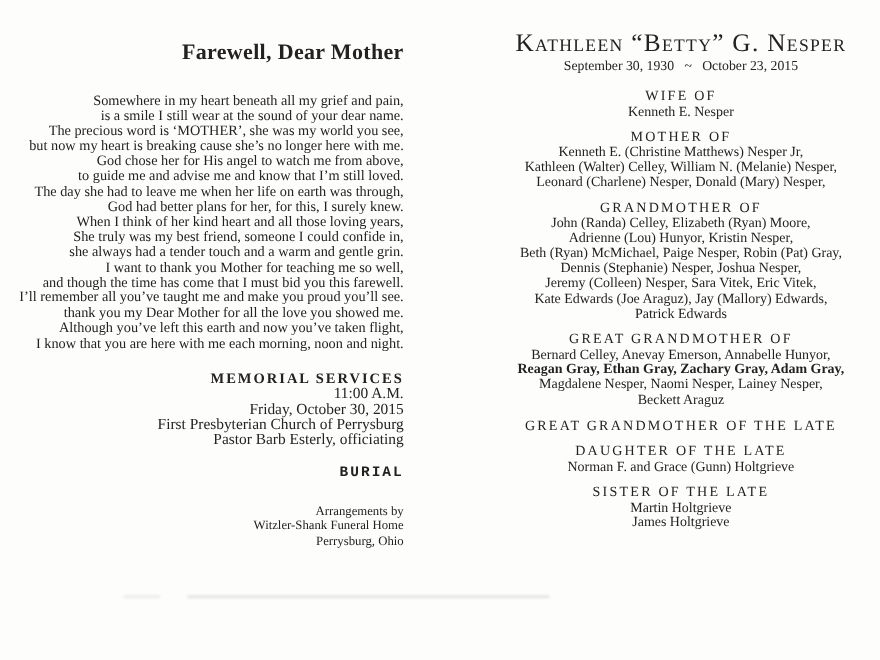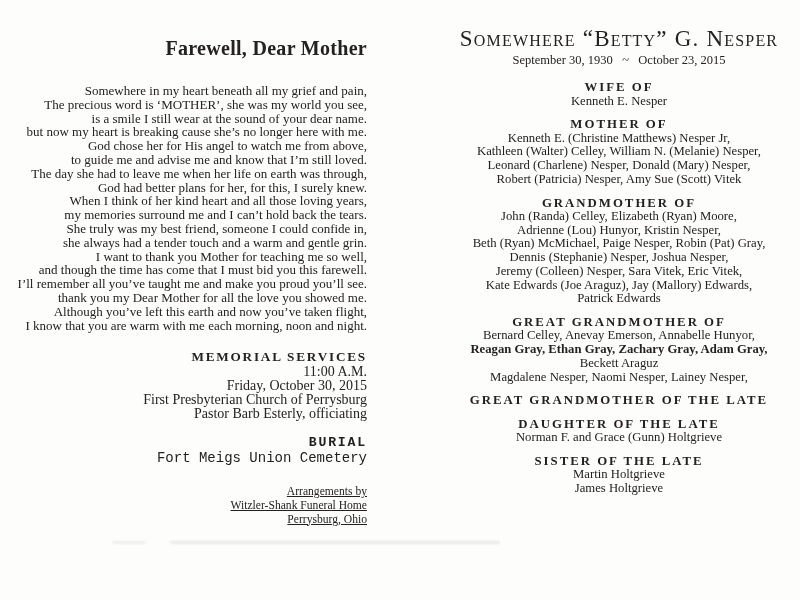--- a/index.html
+++ b/index.html
@@ -26,40 +26,40 @@
     font-size: 13px; line-height: 13.8px;
   }
   .lsection { margin-top: 17px; }
   .lsection.burial { margin-top: 14px; font-family: Liberation Mono, monospace; }
   .lheading {
     font-size: 13.2px; font-weight: 700; letter-spacing: 1.8px;
     line-height: 16px;
   }
   .body-line { font-size: 14px; line-height: 14px; }
   .arrangements { margin-top: 20px; }
-  .arrangements .body-line { font-size: 11.6px; line-height: 13.6px; text-decoration: underline; }
+  .arrangements .body-line { font-size: 11.6px; line-height: 13.6px; }
 
   
   .page-right {
     position: absolute; left: 443px; top: 26px; width: 352px;
     text-align: center;
   }
   .rtitle {
     font-size: 23px; font-weight: 400; line-height: 26px;
     font-variant: small-caps; letter-spacing: 1.2px;
     white-space: nowrap;
   }
   .rdates {
     font-size: 12.5px; line-height: 15px; margin-top: 1px;
     white-space: pre;
   }
   .rsection { margin-top: 9px; }
   .rsection.first { margin-top: 12px; }
   .rheading {
-    font-size: 12.8px; font-weight: 700; letter-spacing: 2px;
+    font-size: 12.8px; font-weight: 400; letter-spacing: 2px;
     line-height: 14.5px;
   }
   .rlines .body-line { font-size: 12.7px; line-height: 13.7px; }
   
   .rsection.great-grandmother .rlines .body-line:nth-child(2) { font-weight: 600; }
 
   
   .scan-artifact {
     position: absolute; left: 170px; top: 541px; width: 330px; height: 3px;
     background: rgba(60,60,60,0.10);
@@ -71,83 +71,78 @@
 </head>
 <body>
 
 <div class="sheet">
 
   <div class="page-left">
     <div class="left-title">Farewell, Dear Mother</div>
 
     <div class="poem">
         <div class="poem-line">Somewhere in my heart beneath all my grief and pain,</div>
+        <div class="poem-line">is a smile I still wear at the sound of your dear name.</div>
         <div class="poem-line">The precious word is ‘MOTHER’, she was my world you see,</div>
-        <div class="poem-line">is a smile I still wear at the sound of your dear name.</div>
         <div class="poem-line">but now my heart is breaking cause she’s no longer here with me.</div>
         <div class="poem-line">God chose her for His angel to watch me from above,</div>
         <div class="poem-line">to guide me and advise me and know that I’m still loved.</div>
         <div class="poem-line">The day she had to leave me when her life on earth was through,</div>
         <div class="poem-line">God had better plans for her, for this, I surely knew.</div>
         <div class="poem-line">When I think of her kind heart and all those loving years,</div>
-        <div class="poem-line">my memories surround me and I can’t hold back the tears.</div>
         <div class="poem-line">She truly was my best friend, someone I could confide in,</div>
         <div class="poem-line">she always had a tender touch and a warm and gentle grin.</div>
         <div class="poem-line">I want to thank you Mother for teaching me so well,</div>
         <div class="poem-line">and though the time has come that I must bid you this farewell.</div>
         <div class="poem-line">I’ll remember all you’ve taught me and make you proud you’ll see.</div>
         <div class="poem-line">thank you my Dear Mother for all the love you showed me.</div>
         <div class="poem-line">Although you’ve left this earth and now you’ve taken flight,</div>
-        <div class="poem-line">I know that you are warm with me each morning, noon and night.</div>
+        <div class="poem-line">I know that you are here with me each morning, noon and night.</div>
       </div>
 
     <div class="lsection memorial">
       <div class="lheading">MEMORIAL SERVICES</div>
       <div>
           <div class="body-line">11:00 A.M.</div>
           <div class="body-line">Friday, October 30, 2015</div>
           <div class="body-line">First Presbyterian Church of Perrysburg</div>
           <div class="body-line">Pastor Barb Esterly, officiating</div>
         </div>
     </div>
 
     <div class="lsection burial">
       <div class="lheading">BURIAL</div>
-      <div>
-          <div class="body-line">Fort Meigs Union Cemetery</div>
-        </div>
     </div>
 
     <div class="lsection arrangements">
       <div>
           <div class="body-line">Arrangements by</div>
           <div class="body-line">Witzler-Shank Funeral Home</div>
           <div class="body-line">Perrysburg, Ohio</div>
         </div>
     </div>
   </div>
 
   <div class="page-right">
-    <div class="rtitle">Somewhere “Betty” G. Nesper</div>
+    <div class="rtitle">Kathleen “Betty” G. Nesper</div>
     <div class="rdates">September 30, 1930   ~   October 23, 2015</div>
 
     <div class="rsection first">
       <div class="rheading">WIFE OF</div>
       <div class="rlines">
           <div class="body-line">Kenneth E. Nesper</div>
         </div>
     </div>
 
     <div class="rsection">
       <div class="rheading">MOTHER OF</div>
       <div class="rlines">
           <div class="body-line">Kenneth E. (Christine Matthews) Nesper Jr,</div>
           <div class="body-line">Kathleen (Walter) Celley, William N. (Melanie) Nesper,</div>
           <div class="body-line">Leonard (Charlene) Nesper, Donald (Mary) Nesper,</div>
-          <div class="body-line">Robert (Patricia) Nesper, Amy Sue (Scott) Vitek</div>
         </div>
     </div>
 
     <div class="rsection">
       <div class="rheading">GRANDMOTHER OF</div>
       <div class="rlines">
           <div class="body-line">John (Randa) Celley, Elizabeth (Ryan) Moore,</div>
           <div class="body-line">Adrienne (Lou) Hunyor, Kristin Nesper,</div>
           <div class="body-line">Beth (Ryan) McMichael, Paige Nesper, Robin (Pat) Gray,</div>
           <div class="body-line">Dennis (Stephanie) Nesper, Joshua Nesper,</div>
@@ -155,22 +150,22 @@
           <div class="body-line">Kate Edwards (Joe Araguz), Jay (Mallory) Edwards,</div>
           <div class="body-line">Patrick Edwards</div>
         </div>
     </div>
 
     <div class="rsection great-grandmother">
       <div class="rheading">GREAT GRANDMOTHER OF</div>
       <div class="rlines">
           <div class="body-line">Bernard Celley, Anevay Emerson, Annabelle Hunyor,</div>
           <div class="body-line">Reagan Gray, Ethan Gray, Zachary Gray, Adam Gray,</div>
+          <div class="body-line">Magdalene Nesper, Naomi Nesper, Lainey Nesper,</div>
           <div class="body-line">Beckett Araguz</div>
-          <div class="body-line">Magdalene Nesper, Naomi Nesper, Lainey Nesper,</div>
         </div>
     </div>
 
     <div class="rsection">
       <div class="rheading">GREAT GRANDMOTHER OF THE LATE</div>
     </div>
 
     <div class="rsection">
       <div class="rheading">DAUGHTER OF THE LATE</div>
       <div class="rlines">

